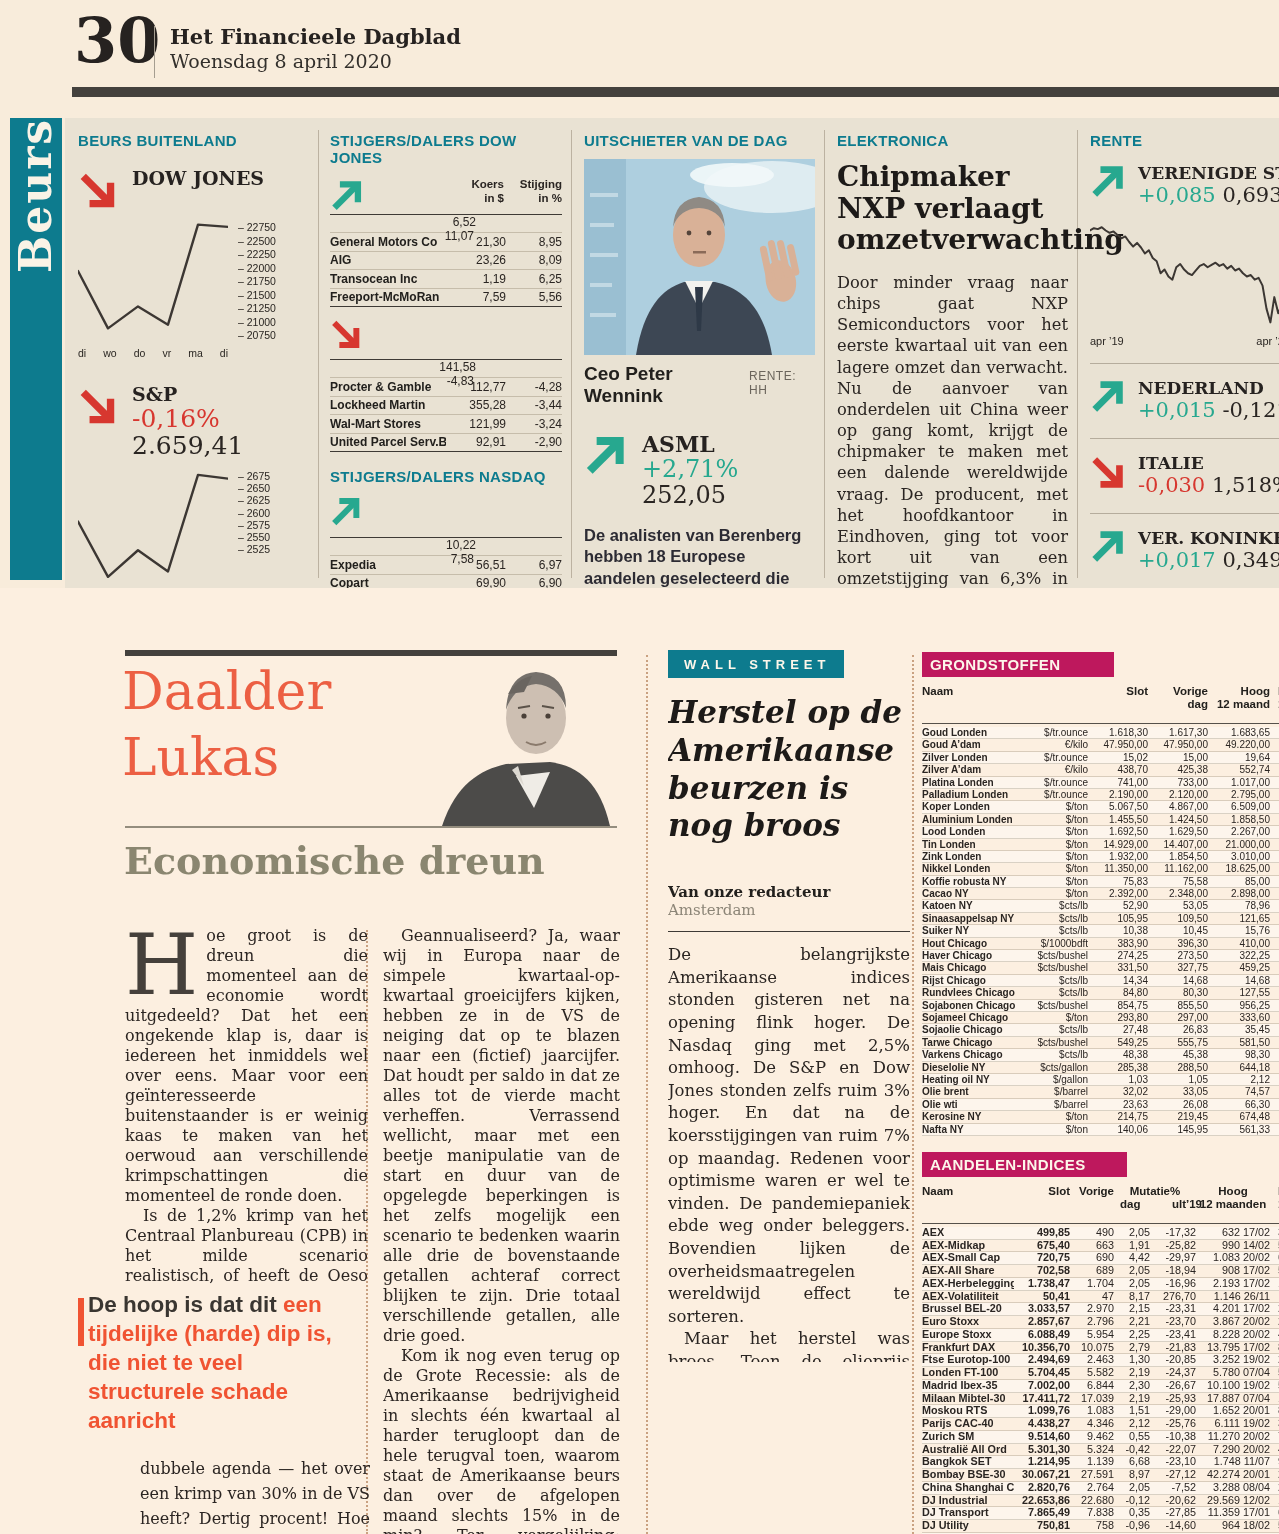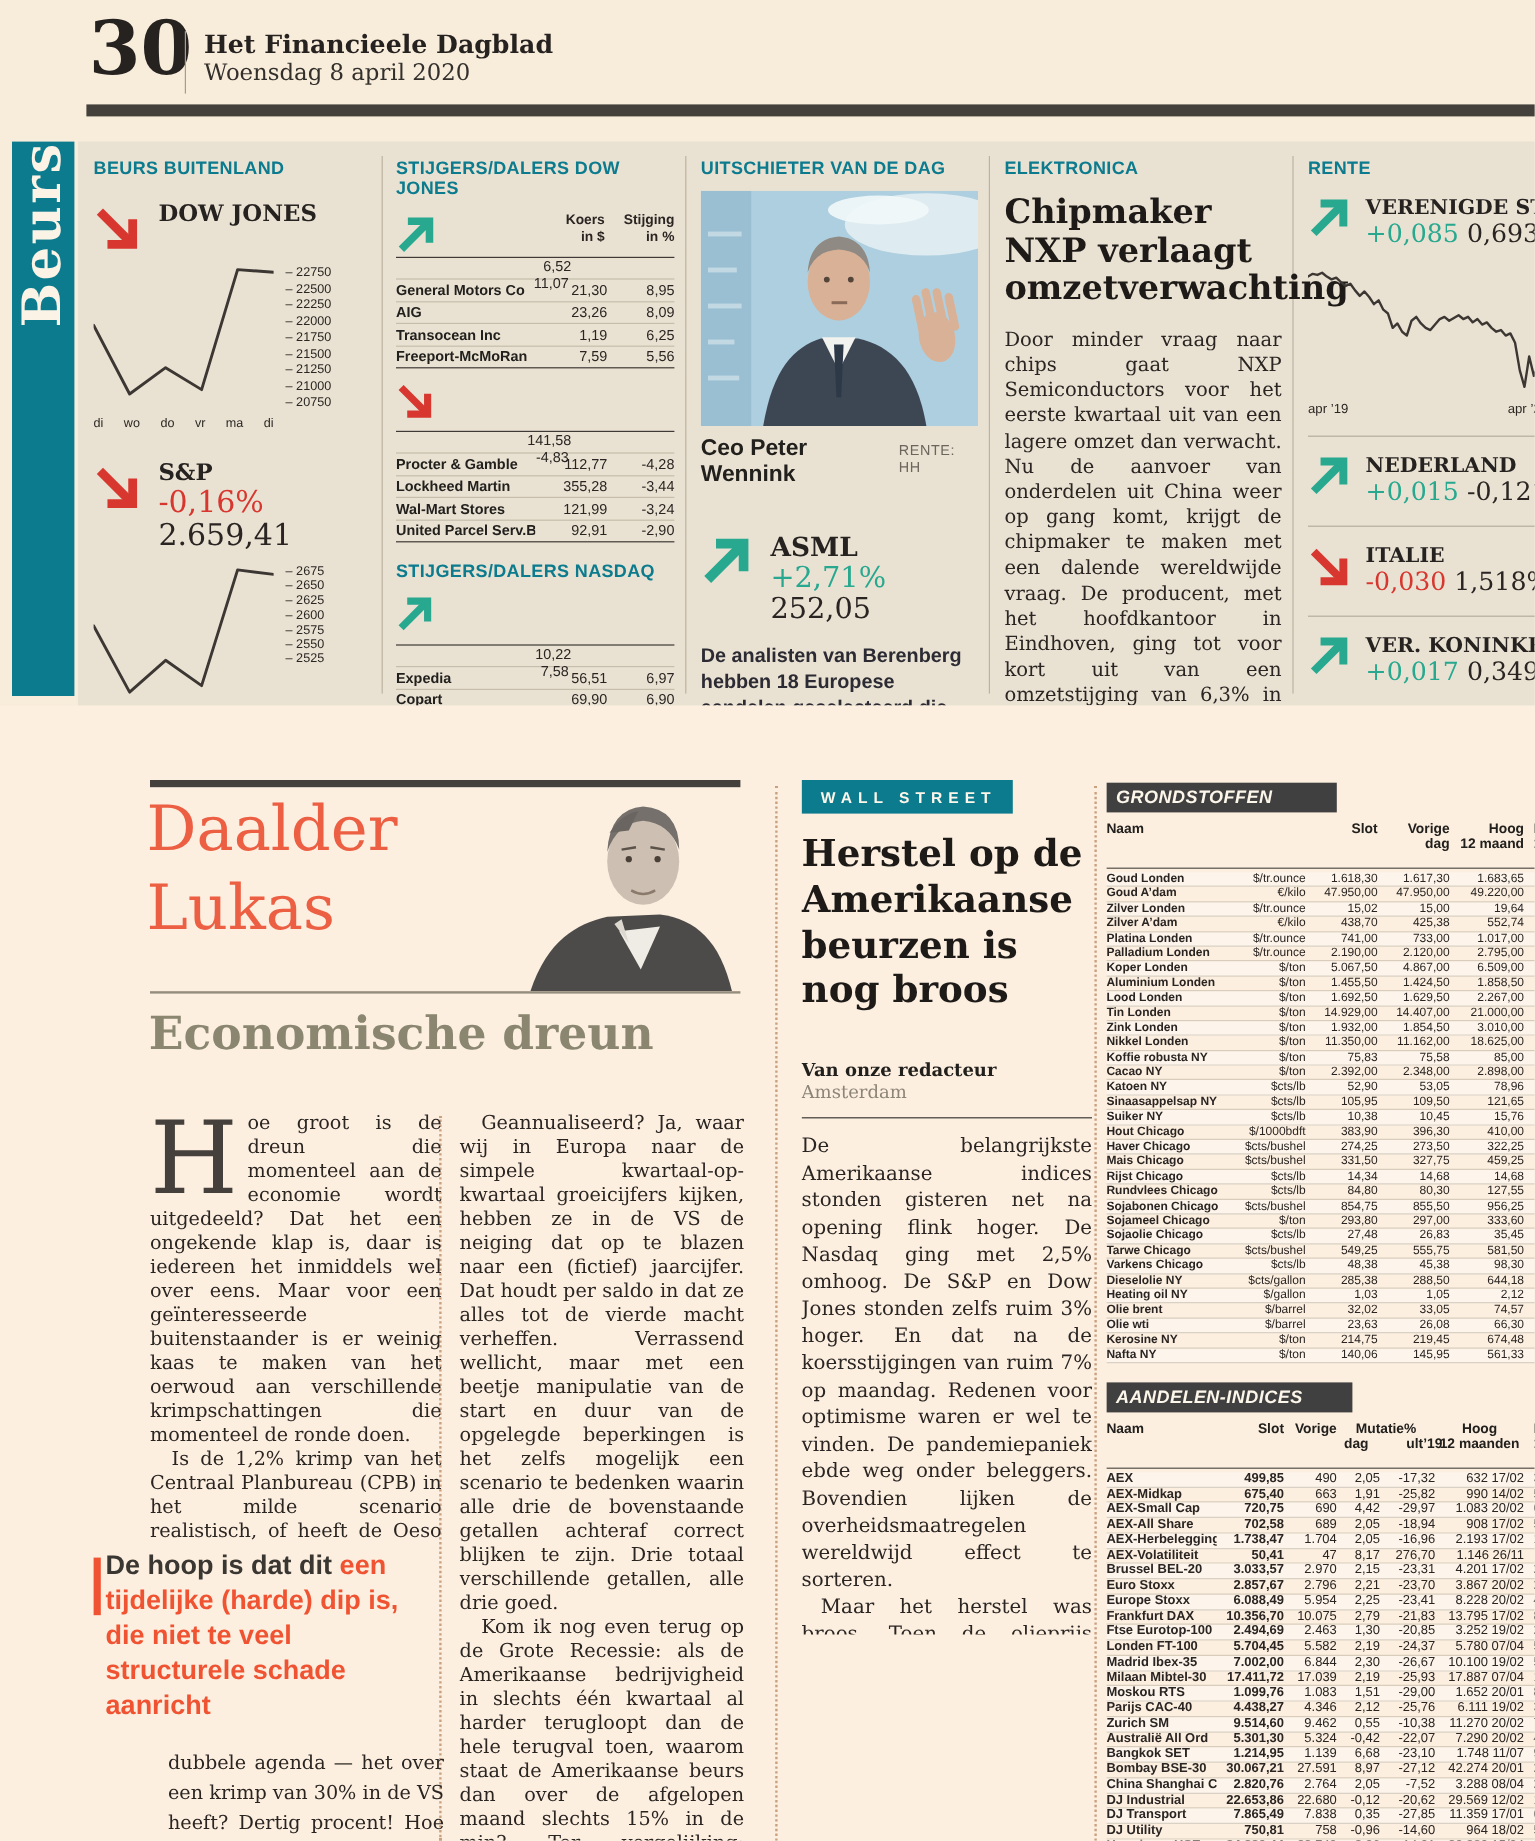--- a/index.html
+++ b/index.html
@@ -65,21 +65,21 @@
   .m-row span:nth-child(2){width:60px;text-align:right;}
   .m-row span:nth-child(3){width:56px;text-align:right;}
   .m-arr{margin:10px 0 4px 0;}
 
   
   .photo{margin-top:10px;display:block;}
   .cap-row{display:flex;align-items:baseline;margin-top:8px;}
   .cap-name{font-family:"Liberation Sans",sans-serif;font-weight:bold;font-size:19px;color:#22201d;}
   .cap-credit{margin-left:auto;font-family:"Liberation Sans",sans-serif;font-size:12px;
      color:#6b655c;letter-spacing:.5px;}
-  .asml-row{display:flex;margin-top:38px;align-items:flex-start;}
+  .asml-row{display:flex;margin-top:26px;align-items:flex-start;}
   .outlier-body{margin-top:16px;font-family:"Liberation Sans",sans-serif;font-weight:bold;
      font-size:16.5px;line-height:1.3;color:#2c2b33;}
 
   
   .el-headline{margin-top:12px;font-size:28px;font-weight:bold;line-height:1.13;color:#1d1a18;}
   .el-body{margin-top:16px;font-size:16.3px;line-height:1.3;text-align:justify;color:#2a2522;}
 
   
   .re-item{display:flex;align-items:flex-start;margin-top:14px;}
   .re-txt{margin-left:10px;white-space:nowrap;}
@@ -105,31 +105,31 @@
   .quote{left:88px;top:1290px;width:268px;font-family:"Liberation Sans",sans-serif;
      font-weight:bold;font-size:22.5px;line-height:29px;}
   .q-dark{color:#3a3631;} .q-orange{color:#f05332;}
   .dd-p3{left:140px;top:1456px;width:230px;font-size:16px;line-height:25px;text-align:justify;color:#2b2522;}
 
   
   .ws{left:668px;top:650px;width:242px;height:712px;overflow:hidden;}
   .ws-badge{display:inline-block;background:#0d7b8e;color:#fdf6ea;
      font-family:"Liberation Sans",sans-serif;font-weight:bold;font-size:13px;
      letter-spacing:5px;padding:7px 14px 6px 16px;}
-  .ws-headline{margin-top:16px;font-size:31px;font-weight:bold;line-height:1.22;color:#1d1a18;}
+  .ws-headline{margin-top:16px;font-size:31px;font-weight:bold;line-height:1.22;color:#1d1a18;font-style:italic;}
   .ws-byline{margin-top:38px;font-size:15px;font-weight:bold;color:#22201d;}
   .ws-city{font-size:15px;color:#8c8577;}
   .ws-rule{margin-top:12px;height:1px;background:#3e3a36;}
   .ws-body{margin-top:12px;font-size:16.5px;line-height:22.6px;text-align:justify;color:#2a2522;}
   .ws-body p{margin:0;} .ws-body p.ind{text-indent:16px;}
 
   
   .tables{left:922px;top:652px;width:357px;height:882px;overflow:hidden;}
-  .t-bar{background:#404040;color:#fdf6ea;font-family:"Liberation Sans",sans-serif;
-     font-weight:bold;font-size:15px;letter-spacing:.4px;padding:4px 0 4px 8px;font-style:italic;}
+  .t-bar{background:#be185d;color:#fdf6ea;font-family:"Liberation Sans",sans-serif;
+     font-weight:bold;font-size:15px;letter-spacing:.4px;padding:4px 0 4px 8px;}
   .t-bar.g{width:184px;} .t-bar.a{width:197px;}
   .t-head{font-family:"Liberation Sans",sans-serif;font-weight:bold;font-size:11.5px;
      line-height:13px;color:#22201d;margin-top:8px;padding-bottom:12px;
      border-bottom:1.5px solid #55504a;}
   .g-grid{display:grid;grid-template-columns:100px 66px 60px 60px 62px 40px;}
   .a-grid{display:grid;grid-template-columns:92px 56px 44px 36px 46px 74px 40px;}
   .tr-r{text-align:right;} .tr-c{text-align:center;}
   .g-row{display:grid;grid-template-columns:100px 66px 60px 60px 62px 40px;
      font-family:"Liberation Sans",sans-serif;font-size:10px;line-height:11.4px;
      align-items:center;height:11.4px;border-bottom:1px solid rgba(125,115,95,.28);

